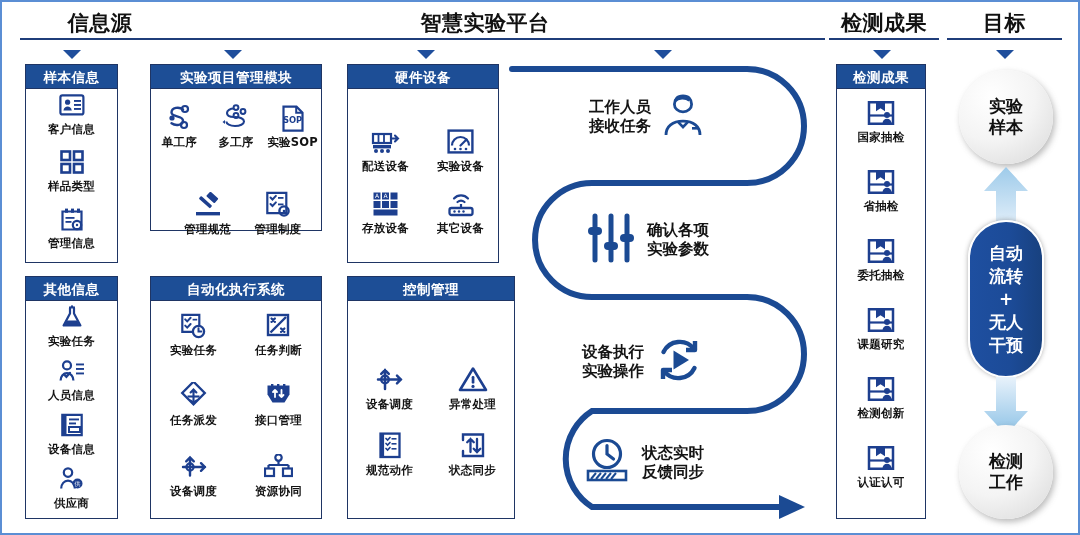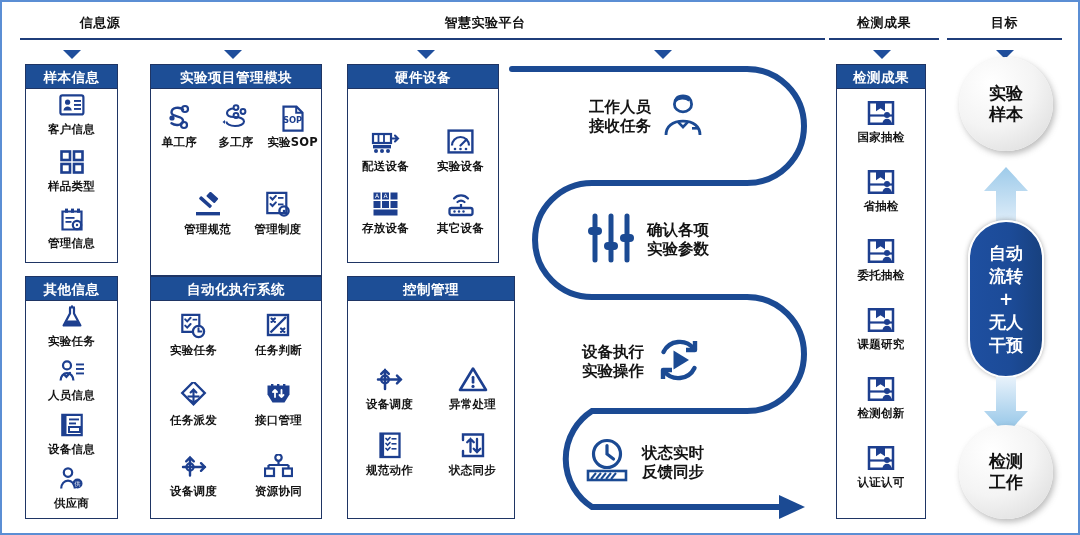--- a/index.html
+++ b/index.html
@@ -18,21 +18,21 @@
 
   
   .colhead {
     position: absolute;
     text-align: center;
     color: #111111;
     font-weight: bold;
     white-space: nowrap;
   }
   .colhead .ttl {
-    font-size: 13px;
+    font-size: 21px;
     letter-spacing: 0.5px;
     line-height: 26px;
     display: block;
   }
   .colhead .rule {
     display: block;
     border-top: 2.5px solid #1f3d7a;
     margin-top: 2px;
   }
 
@@ -261,21 +261,21 @@
                 <circle cx="18.5" cy="16.5" r="5" fill="#1d3f8f"></circle>
                 <text x="18.5" y="19" font-size="6" fill="#ffffff" text-anchor="middle" font-family="DejaVu Sans, sans-serif">供</text>
               </svg>
           </div>
           <div class="lb">供应商</div>
         </div>
       </div>
     </div>
   </div>
 
-  <div class="panel" style="left:148px; top:62px; width:172px; height:212px;">
+  <div class="panel" style="left:148px; top:62px; width:172px; height:167px;">
     <div class="phead">实验项目管理模块</div>
     <div class="pbody" style="height:173px;">
       <div class="tiles" style="align-content:space-around;">
         <div class="tile c3" style="height:58px;">
           <div class="ic">
             <svg width="30" height="28" viewBox="0 0 30 28">
                 <path d="M19 5.5c-3.8-3-11.5-2.2-11.5 3 0 5 11.5 2.6 11.5 8 0 5-7.5 5.6-11.5 2.8" fill="none" stroke="#1d3f8f" stroke-width="2.4" stroke-linecap="round"></path>
                 <circle cx="21" cy="5" r="3" fill="none" stroke="#1d3f8f" stroke-width="2.2"></circle>
                 <circle cx="8" cy="14" r="2.6" fill="#1d3f8f"></circle>
                 <circle cx="20" cy="21" r="3" fill="none" stroke="#1d3f8f" stroke-width="2.2"></circle>
@@ -674,21 +674,21 @@
                 <circle cx="20" cy="15" r="3" fill="#1d3f8f"></circle>
                 <path d="M15.5 23.5c0-3 2-4.8 4.5-4.8s4.5 1.8 4.5 4.8z" fill="#1d3f8f"></path>
               </svg>
           </div>
           <div class="lb">认证认可</div>
         </div>
       </div>
     </div>
   </div>
 
-  <div class="circle" style="left:957px; top:55px; width:94px; height:94px;text-align:right;">
+  <div class="circle" style="left:957px; top:68px; width:94px; height:94px;text-align:right;">
     <div>
       <div>实验</div>
         <div>样本</div>
     </div>
   </div>
 
   <svg class="fatarrow" style="left:972px; top:163px;" width="64" height="68" viewBox="0 0 64 68">
     <defs>
       <linearGradient id="gUp" x1="0" y1="1" x2="0" y2="0">
         <stop offset="0" stop-color="#e8f2fb"></stop>

